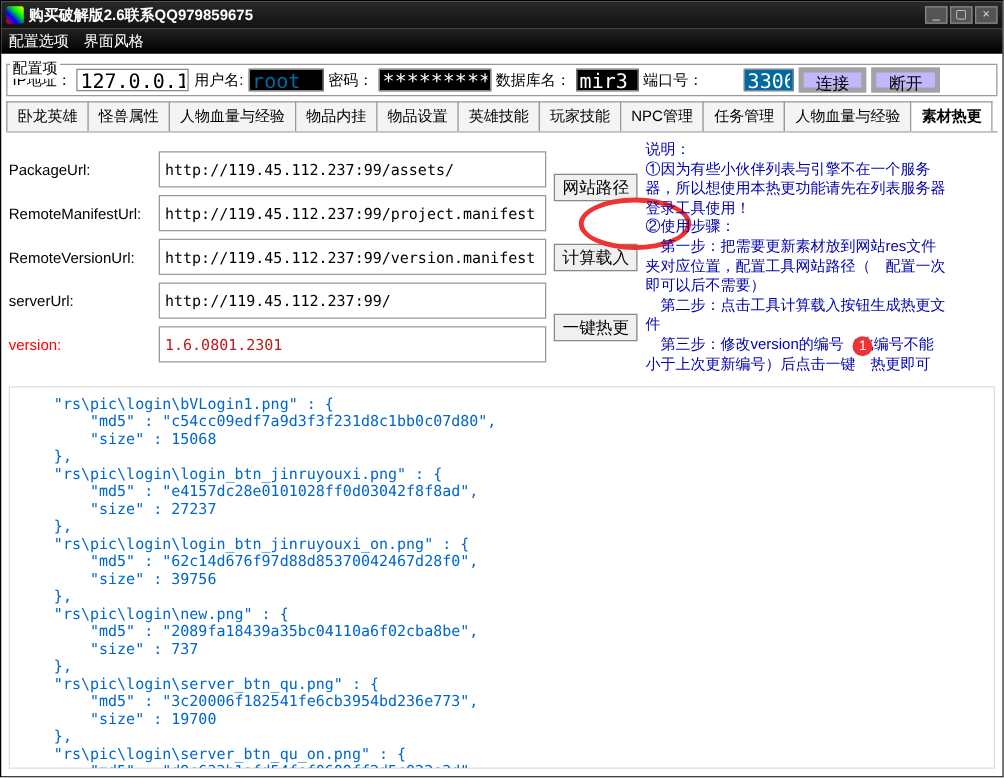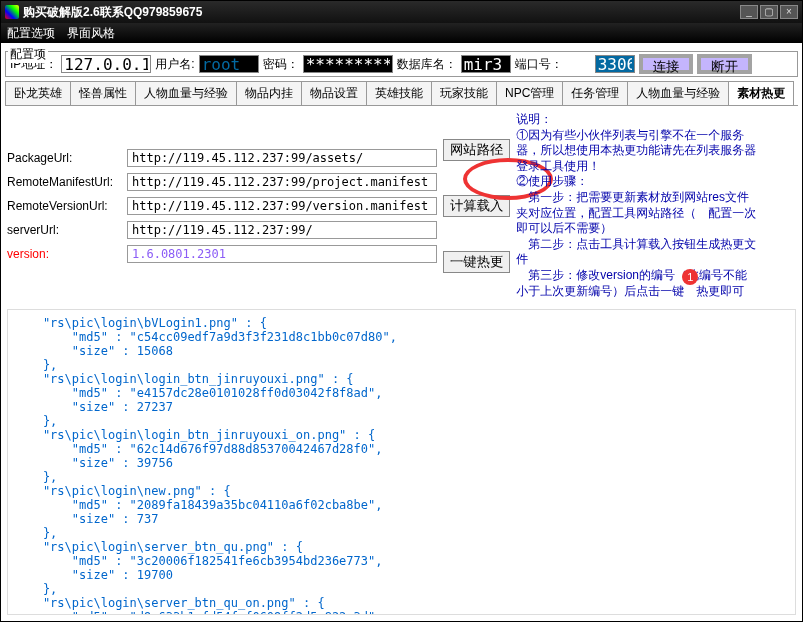--- a/index.html
+++ b/index.html
@@ -16,21 +16,21 @@
   .conn input { height:18px; border:1px solid #888; padding:0 2px; font-family:monospace; font-size:16px;}
   .conn button { height:20px; padding:0 10px; border:4px solid #a3a3a3; background:#c4b5fd; }
   .tabs { display:flex; border-bottom:1px solid #999; margin:0 4px; }
   .tab { padding:3px 8px; border:1px solid #999; border-bottom:none; background:#f4f4f4; margin-right:-1px; white-space:nowrap; }
   .tab.active { background:#fff; font-weight:bold; position:relative; z-index:2; }
   .content { flex:1; padding:6px; display:flex; flex-direction:column; overflow:hidden; }
   .top { display:flex; gap:6px;align-items:center; }
   .urls { display:grid; grid-template-columns:120px 310px; row-gap:6px; align-items:center; }
   .urls label { }
   .urls .ver { color:red; }
-  .urls input { height:18px; border:1px solid #999; padding:0 4px; font-family:monospace; font-size:12px; width:100%;}
+  .urls input { height:29px; border:1px solid #999; padding:0 4px; font-family:monospace; font-size:12px; width:100%;}
   .btns { display:flex; flex-direction:column; gap:6px; align-items:stretch; }
   .btns button { height:22px; padding:0 6px; border:1px solid #888; background:#f0f0f0; white-space:nowrap;}
   .ring { position:absolute; border:4px solid #e33; border-radius:50%; width:90px; height:42px; pointer-events:none; }
   .help { color:#00a; font-size:12px; line-height:1.3; width:240px; }
   .output { flex:1; border:1px solid #ddd; margin-top:10px; padding:6px; font-family:monospace; font-size:12px; color:#06c; overflow:auto; white-space:pre; }
   .badge { position:absolute; width:16px; height:16px; background:#e33; border-radius:50%; color:#fff; display:flex; align-items:center; justify-content:center; font-size:11px;}
 </style>
 </head>
 <body>
 
@@ -83,21 +83,21 @@
       <div class="urls">
         <label>PackageUrl:</label>
         <input value="http://119.45.112.237:99/assets/" style="">
         <label>RemoteManifestUrl:</label>
         <input value="http://119.45.112.237:99/project.manifest" style="">
         <label>RemoteVersionUrl:</label>
         <input value="http://119.45.112.237:99/version.manifest" style="">
         <label>serverUrl:</label>
         <input value="http://119.45.112.237:99/" style="">
         <label class="ver">version:</label>
-        <input style="color: #8b5cf6;" value="1.6.0801.2301">
+        <input style="color: #b91c1c;" value="1.6.0801.2301">
       </div>
       <div class="btns">
         <button>网站路径</button>
         <div style="height:22px"></div>
         <button>计算载入</button>
         <div style="height:22px"></div>
         <button>一键热更</button>
       </div>
       <div class="ring" style="left:456px; top:46px;"></div>
       <div class="help" style="position:relative;">

